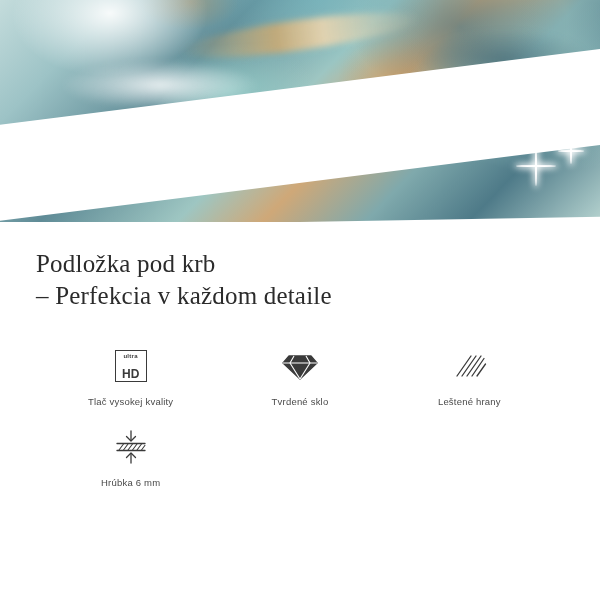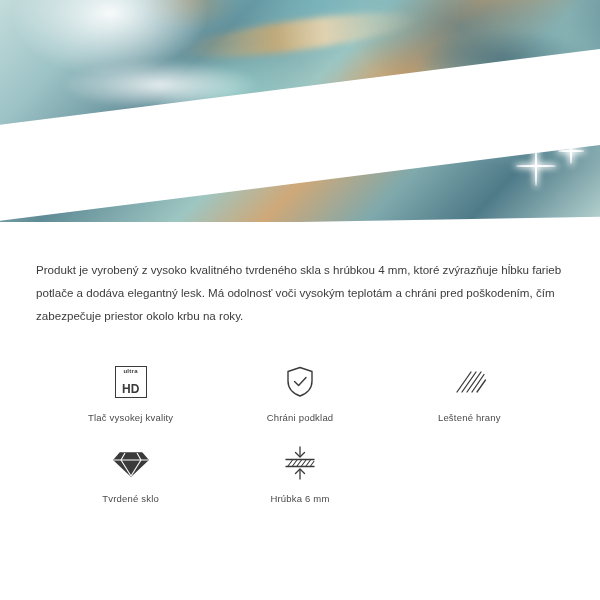--- a/index.html
+++ b/index.html
@@ -194,69 +194,63 @@
       <i class="v"></i>
         <i class="h"></i>
     </div>
     <div class="sparkle b">
       <i class="v"></i>
         <i class="h"></i>
     </div>
   </div>
 
   <div class="content">
-
-    <p class="desc">Produkt je vyrobený z vysoko kvalitného tvrdeného skla s hrúbkou 4 mm, ktoré zvýrazňuje hĺbku farieb potlače a dodáva elegantný lesk. Má odolnosť voči vysokým teplotám a chráni pred poškodením, čím zabezpečuje priestor okolo krbu na roky.</p>
+    <h1 class="title">
+      <span>Podložka pod krb</span>
+      <span class="line2">– Perfekcia v každom detaile</span>
+    </h1>
+
 
     <div class="features">
 
 
       <div class="feature">
         <div class="ico">
           <div class="ultrahd">
             <span class="u1">ultra</span>
             <span class="u2">HD</span>
           </div>
         </div>
         <div class="cap">Tlač vysokej kvality</div>
       </div>
 
-      <div class="feature">
-        <div class="ico">
-          <svg width="36" height="38" viewBox="0 0 36 38" fill="none" stroke="#3a3a3a" stroke-width="1.4" stroke-linejoin="round" stroke-linecap="round">
-            <path d="M18 4.5 L30 8.5 v9.5 c0 7.6 -5.4 12.6 -12 15 c-6.6 -2.4 -12 -7.4 -12 -15 V8.5 z"></path>
-            <polyline points="12.5,18.5 16.6,22.6 24,14.6"></polyline>
+
+      <div class="feature">
+        <div class="ico">
+          <svg width="38" height="34" viewBox="0 0 38 34" fill="none" stroke="#3a3a3a" stroke-width="1.3" stroke-linejoin="round">
+            <path d="M8 7 h22 l6 7 -17 16 -17 -16 z" fill="#3a3a3a" stroke="#3a3a3a"></path>
+            <path d="M2 14 h34" stroke="#ffffff" stroke-width="1.1"></path>
+            <path d="M13 7 l-4 7 10 16" stroke="#ffffff" stroke-width="1.1"></path>
+            <path d="M25 7 l4 7 -10 16" stroke="#ffffff" stroke-width="1.1"></path>
           </svg>
         </div>
-        <div class="cap">Chráni podklad</div>
+        <div class="cap">Tvrdené sklo</div>
       </div>
 
       <div class="feature">
         <div class="ico">
           <svg width="36" height="34" viewBox="0 0 36 34" fill="none" stroke="#3a3a3a" stroke-width="1.3" stroke-linecap="round">
             <path d="M6 27 L20 7"></path>
             <path d="M11 27 L25 7"></path>
             <path d="M16 27 L30 7"></path>
             <path d="M21 27 L33 9.5"></path>
             <path d="M26 27 L34.5 15"></path>
           </svg>
         </div>
         <div class="cap">Leštené hrany</div>
-      </div>
-
-      <div class="feature">
-        <div class="ico">
-          <svg width="38" height="34" viewBox="0 0 38 34" fill="none" stroke="#3a3a3a" stroke-width="1.3" stroke-linejoin="round">
-            <path d="M8 7 h22 l6 7 -17 16 -17 -16 z" fill="#3a3a3a" stroke="#3a3a3a"></path>
-            <path d="M2 14 h34" stroke="#ffffff" stroke-width="1.1"></path>
-            <path d="M13 7 l-4 7 10 16" stroke="#ffffff" stroke-width="1.1"></path>
-            <path d="M25 7 l4 7 -10 16" stroke="#ffffff" stroke-width="1.1"></path>
-          </svg>
-        </div>
-        <div class="cap">Tvrdené sklo</div>
       </div>
 
       <div class="feature">
         <div class="ico">
           <svg width="40" height="36" viewBox="0 0 40 36" fill="none" stroke="#3a3a3a" stroke-width="1.3" stroke-linecap="round" stroke-linejoin="round">
             <line x1="20" y1="2" x2="20" y2="11"></line>
             <polyline points="15.5,7.5 20,12 24.5,7.5"></polyline>
             <line x1="6" y1="14.5" x2="34" y2="14.5"></line>
             <line x1="6" y1="21.5" x2="34" y2="21.5"></line>
             <g stroke-width="1.05">

